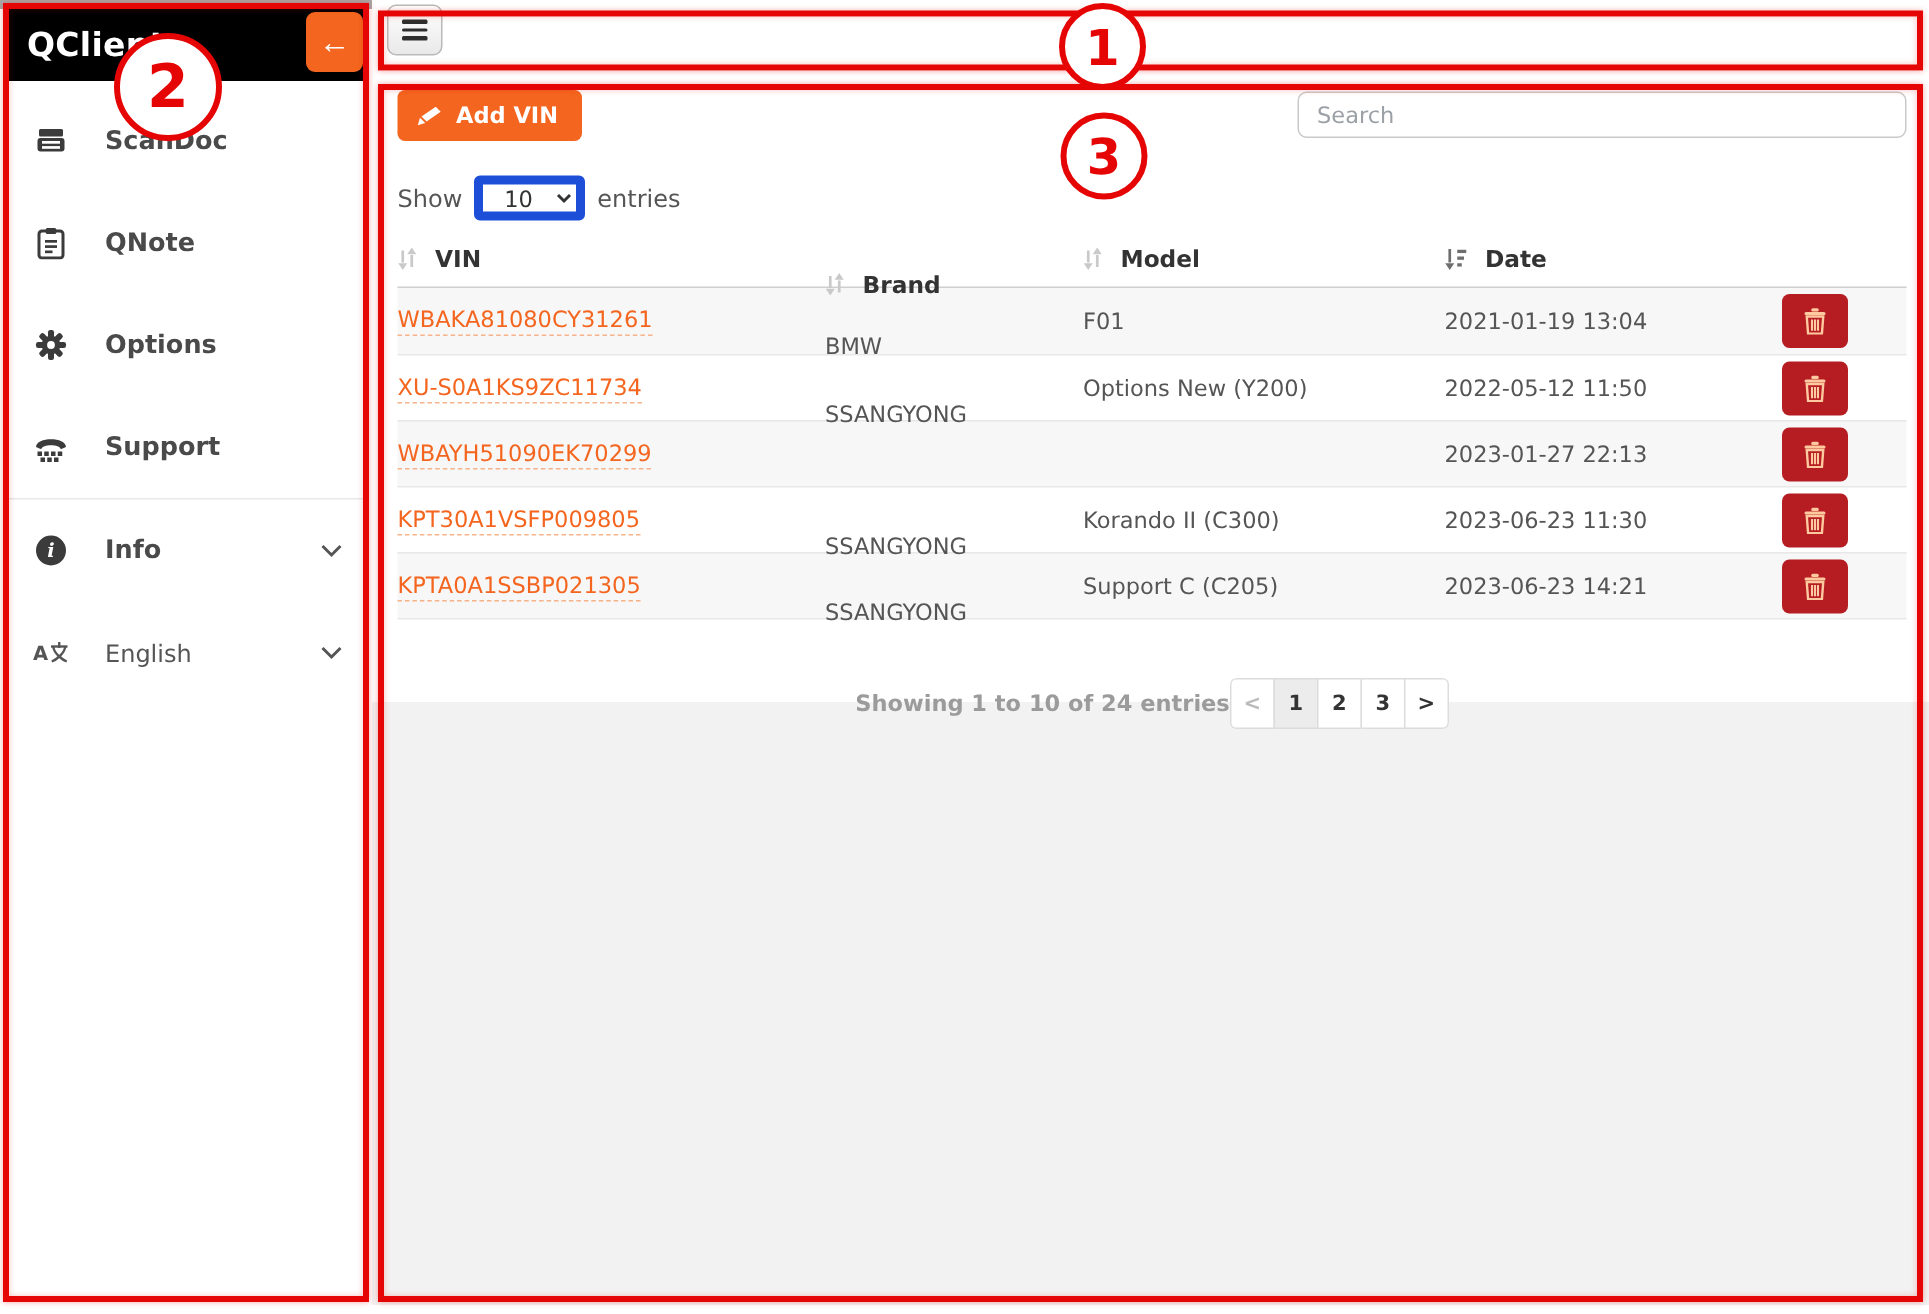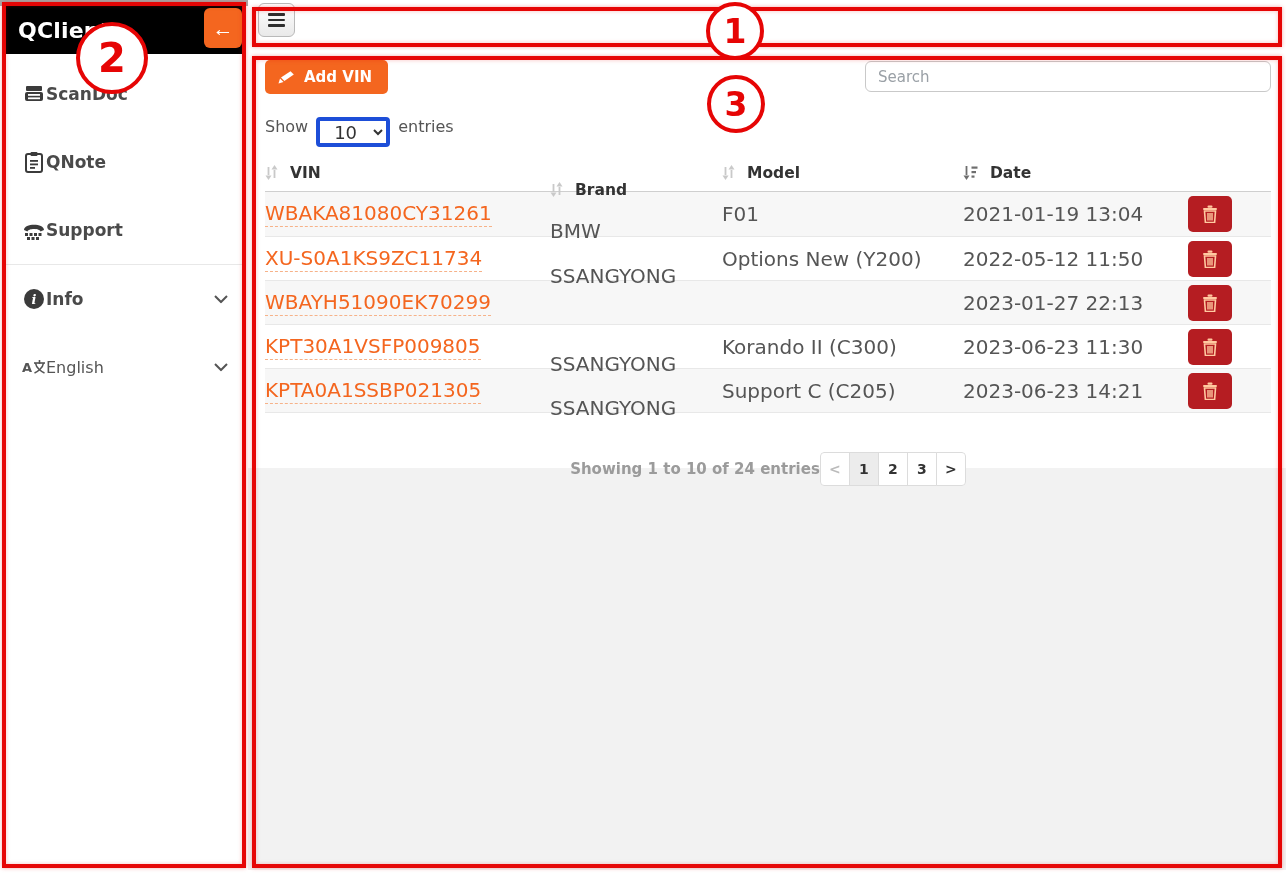--- a/index.html
+++ b/index.html
@@ -7,52 +7,52 @@
   body { font-family: "DejaVu Sans", "Liberation Sans", sans-serif; background:#fff; }
   .screen { position:relative; width:1286px; height:876px; overflow:hidden; background:#fff; }
   .topstrip { position:absolute; left:0; top:0; width:1286px; height:6px; background:#a8a8a8; }
 
   
   .sidebar { position:absolute; left:4px; top:6px; width:240px; height:860px; background:#fff; }
   .sidebar-header { position:relative; height:48px; background:#000; display:flex; align-items:center; padding-left:14px; }
   .sidebar-title { color:#fff; font-size:22px; font-weight:bold; letter-spacing:.2px; }
   .collapse-btn { position:absolute; right:2px; top:2px; width:38px; height:40px; background:#f4661f; border:none; border-radius:6px; color:#fff; font-size:21px; line-height:1; cursor:pointer; display:flex; align-items:center; justify-content:center; }
   .nav { padding-top:6px; }
-  .nav-item { height:68px; display:flex; align-items:center; padding-left:18px; gap:0; color:#4a4a4a; font-size:17px; font-weight:600; cursor:pointer; position:relative; }
+  .nav-item { height:68px; display:flex; align-items:center; padding-left:18px; gap:24px; color:#4a4a4a; font-size:17px; font-weight:600; cursor:pointer; position:relative; }
   .nav-item .nicon { width:24px; display:flex; justify-content:center; align-items:center; }
   .nav-divider { border:none; border-top:1px solid #e8e8e8; margin:0; }
   .nav-item.secondary { font-weight:600; }
   .nav-item.lang { font-weight:400; font-size:16px; color:#555; }
   .chev { position:absolute; right:16px; top:50%; transform:translateY(-50%); }
   .info-badge { width:20px; height:20px; border-radius:50%; background:#3b3b3b; color:#fff; font-size:13px; font-weight:bold; display:flex; align-items:center; justify-content:center; font-family:"DejaVu Serif", serif; font-style:italic; }
 
   
   .main { position:absolute; left:248px; top:0; width:1038px; height:870px; background:#f2f2f2; }
   .topbar { position:relative; height:40px; background:#fff; }
   .hamburger { position:absolute; left:10px; top:3px; width:37px; height:34px; border:1px solid #b9b9b9; border-radius:6px; background:linear-gradient(#ffffff,#e9e9e9); display:flex; flex-direction:column; justify-content:center; align-items:center; gap:3px; cursor:pointer; }
   .hamburger span { display:block; width:17px; height:2.5px; background:#2e2e2e; border-radius:1px; }
   .card { position:relative; background:#fff; height:428px; padding:0 15px 0 17px; }
 
   .addvin-btn { position:absolute; left:17px; top:20px; height:34px; padding:0 16px 0 12px; background:#f4661f; color:#fff; border:none; border-radius:5px; font-size:15px; font-weight:bold; font-family:inherit; display:flex; align-items:center; gap:9px; cursor:pointer; }
   .search-input { position:absolute; right:15px; top:21px; width:406px; height:31px; border:1px solid #c9c9c9; border-radius:6px; padding:0 12px; font-size:15px; font-family:inherit; color:#444; outline:none; }
   .search-input::placeholder { color:#9aa0a6; }
 
-  .show-row { position:absolute; left:17px; top:77px; display:flex; align-items:flex-start; gap:8px; font-size:16px; color:#555; }
-  .len-select { width:74px; height:30px; border:4px solid #1d4ed8; border-radius:4px; font-size:18px; font-family:inherit; color:#333; padding:0 4px 0 10px; background:#fff; }
+  .show-row { position:absolute; left:17px; top:77px; display:flex; align-items:center; gap:8px; font-size:16px; color:#555; }
+  .len-select { width:74px; height:30px; border:6px solid #1d4ed8; border-radius:4px; font-size:15px; font-family:inherit; color:#333; padding:0 4px 0 10px; background:#fff; }
 
   .table { position:absolute; left:17px; top:114px; width:1006px; }
   .tr { display:flex; align-items:center;text-align:center; }
   .th-row { height:38px; font-size:15.5px; font-weight:bold; color:#333; border-bottom:1px solid #cfcfcf; }
   .td, .th { display:flex; align-items:center; }
   .c-vin   { width:285px; gap:12px; }
   .c-brand { width:172px; gap:12px;margin-top:34px; }
   .c-model { width:241px; gap:12px; }
   .c-date  { width:225px; gap:12px; }
   .c-act   { flex:1; }
-  .body-row { height:44px; font-size:20px; color:#555; border-top:1px solid #e8e8e8; }
+  .body-row { height:44px; font-size:15px; color:#555; border-top:1px solid #e8e8e8; }
   .body-row:first-child { border-top:none; }
   .body-row:nth-child(odd) { background:#f7f7f7; }
   .tbody { border-bottom:1px solid #e8e8e8; }
   .vin-link { color:#f4661f; text-decoration:none; border-bottom:1px dashed #f6b289; padding-bottom:1px; cursor:pointer; }
   .del-btn { width:44px; height:36px; background:#b51d22; border:none; border-radius:5px; display:flex; align-items:center; justify-content:center; cursor:pointer; }
 
   .tfoot { position:absolute; left:17px; top:412px; width:1006px; display:flex; align-items:center; justify-content:center;font-weight:bold; }
   .showing { font-size:15px; color:#9b9b9b; }
   .pager { display:flex; border-radius:4px; overflow:hidden; }
   .page-btn { width:30px; height:34px; display:flex; align-items:center; justify-content:center; font-size:14px; color:#333; background:#fff; border:1px solid #dcdcdc; margin-left:-1px; cursor:pointer; }
@@ -103,20 +103,35 @@
         <span class="nicon">
           <svg width="20" height="22" viewBox="0 0 20 22">
               <rect x="2" y="3" width="16" height="18" rx="2" fill="none" stroke="#3b3b3b" stroke-width="2"></rect>
               <rect x="6.5" y="1" width="7" height="4" rx="1" fill="#3b3b3b"></rect>
               <rect x="6" y="9" width="8" height="1.8" fill="#3b3b3b"></rect>
               <rect x="6" y="12.5" width="8" height="1.8" fill="#3b3b3b"></rect>
               <rect x="6" y="16" width="5" height="1.8" fill="#3b3b3b"></rect>
             </svg>
         </span>
         <span>QNote</span>
+      </div>
+      <div class="nav-item">
+        <span class="nicon">
+          <svg width="22" height="22" viewBox="0 0 22 22">
+              <g fill="#3b3b3b">
+                <rect x="9" y="1" width="4" height="20" rx="1.5"></rect>
+                <rect x="9" y="1" width="4" height="20" rx="1.5" transform="rotate(45 11 11)"></rect>
+                <rect x="9" y="1" width="4" height="20" rx="1.5" transform="rotate(90 11 11)"></rect>
+                <rect x="9" y="1" width="4" height="20" rx="1.5" transform="rotate(135 11 11)"></rect>
+                <circle cx="11" cy="11" r="6.2"></circle>
+              </g>
+              <circle cx="11" cy="11" r="2.6" fill="#fff"></circle>
+            </svg>
+        </span>
+        <span>Options</span>
       </div>
       <div class="nav-item">
         <span class="nicon">
           <svg width="24" height="20" viewBox="0 0 24 20">
               <path d="M2 10 C2 3 22 3 22 10 L18.5 11.5 C18 8 6 8 5.5 11.5 Z" fill="#3b3b3b"></path>
               <g fill="#3b3b3b">
                 <rect x="3" y="13" width="3" height="3"></rect>
                 <rect x="7.5" y="13" width="3" height="3"></rect>
                 <rect x="12" y="13" width="3" height="3"></rect>
                 <rect x="16.5" y="13" width="3" height="3"></rect>

